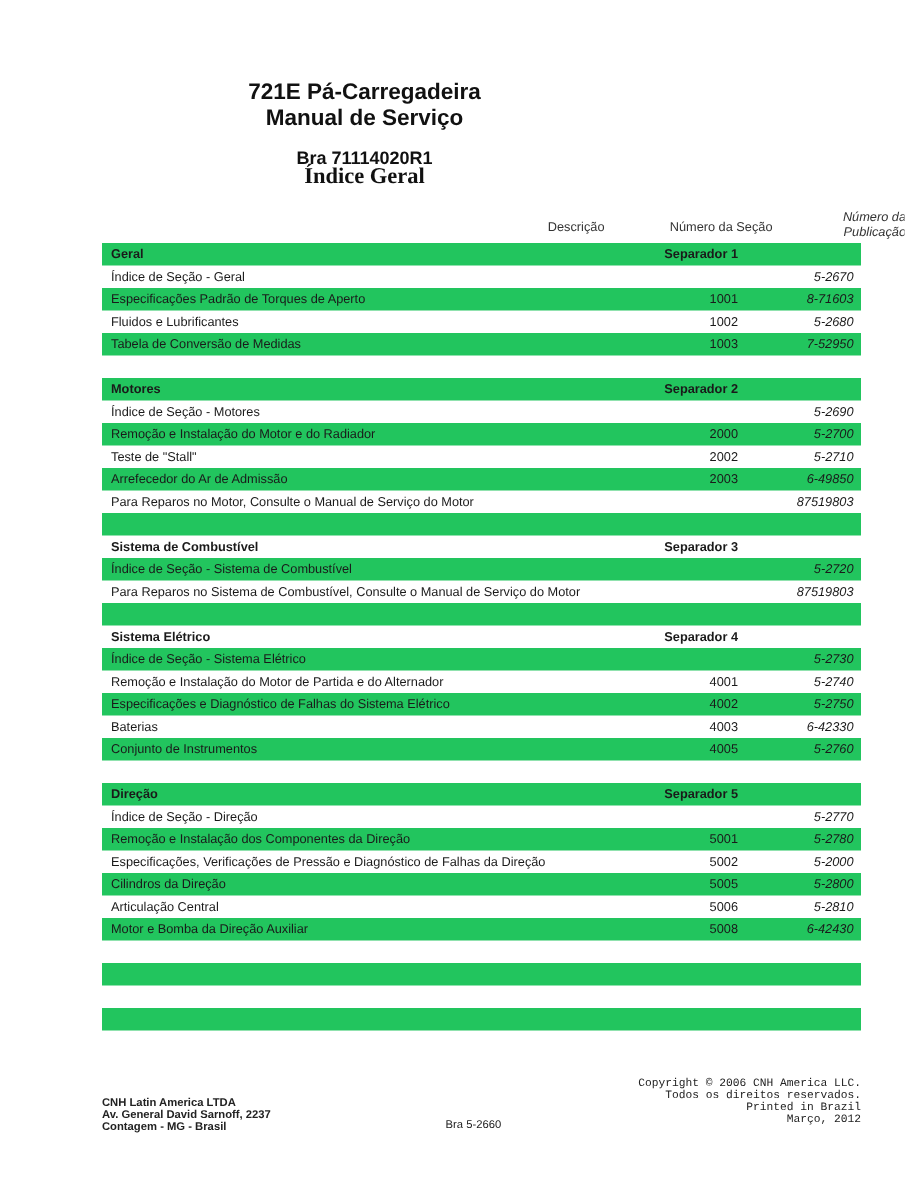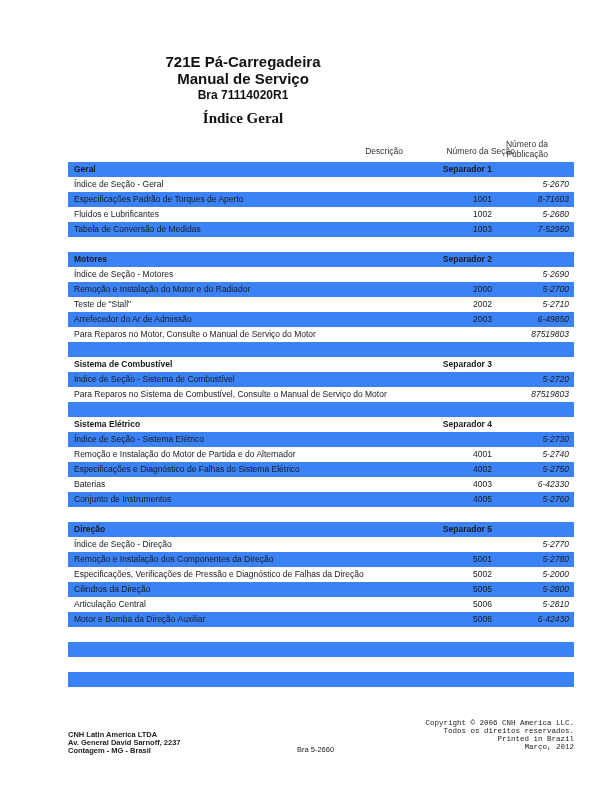--- a/index.html
+++ b/index.html
@@ -1,28 +1,28 @@
 <!DOCTYPE html>
 <html><head>
 <meta charset="utf-8">
 <style>
   html, body { margin:0; padding:0; background:#ffffff; }
   body { width:603px; height:786px; position:relative; font-family:"Liberation Sans", sans-serif; color:#1a1a1a; overflow:hidden; }
   .title { position:absolute; left:0; width:486px; text-align:center; font-weight:bold; color:#111; }
   .t1 { top:53px; font-size:15px; }
   .t2 { top:70px; font-size:15px; }
-  .t3 { top:88px; font-size:12px;text-align:center; }
+  .t3 { top:98px; font-size:12px;text-align:center; }
   .t4 { top:110px; font-size:15px;font-family:Liberation Serif, serif; }
   .hdr { position:absolute; font-size:8.5px; color:#333; line-height:10px; }
   .hdr-desc { top:146px; left:68px; width:335px; text-align:right; }
   .hdr-sec { top:146px; left:405px; width:110px; text-align:right; }
-  .hdr-pub { top:139px; left:479px; width:69px; text-align:right; }
+  .hdr-pub { top:139px; left:535px; width:69px; text-align:right;font-style:italic; }
   .table { position:absolute; top:162px; left:68px; width:506px; }
   .row { position:relative; height:15px; font-size:8.5px; line-height:15px; }
-  .row.gray { background:#3b82f6; }
+  .row.gray { background:#22c55e; }
   .row .desc { position:absolute; left:6px; top:0; white-space:nowrap; }
   .row .sec { position:absolute; right:82px; top:0; text-align:right; white-space:nowrap; }
   .row .pub { position:absolute; right:5px; top:0; text-align:left; white-space:nowrap;font-style:italic; }
   .row.group .desc, .row.group .sec { font-weight:bold; }
   .foot { position:absolute; font-size:7.5px; line-height:8px; color:#222; }
   .foot-left { left:68px; top:731px; font-weight:bold; }
   .foot-mid { left:297px; top:746px; }
   .foot-right { right:29px; top:719px; text-align:right;font-family:Liberation Mono, monospace; }
 </style>
 </head>

